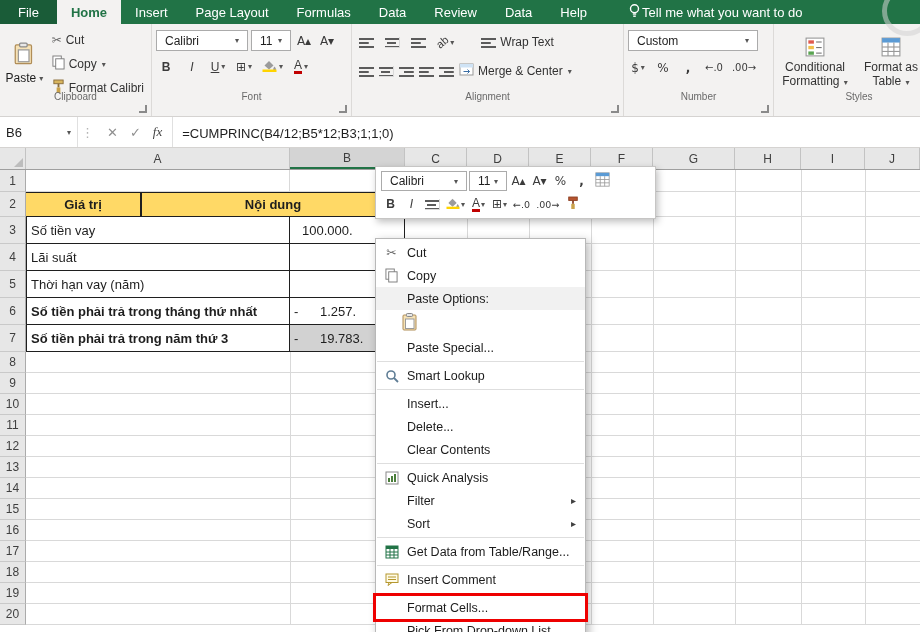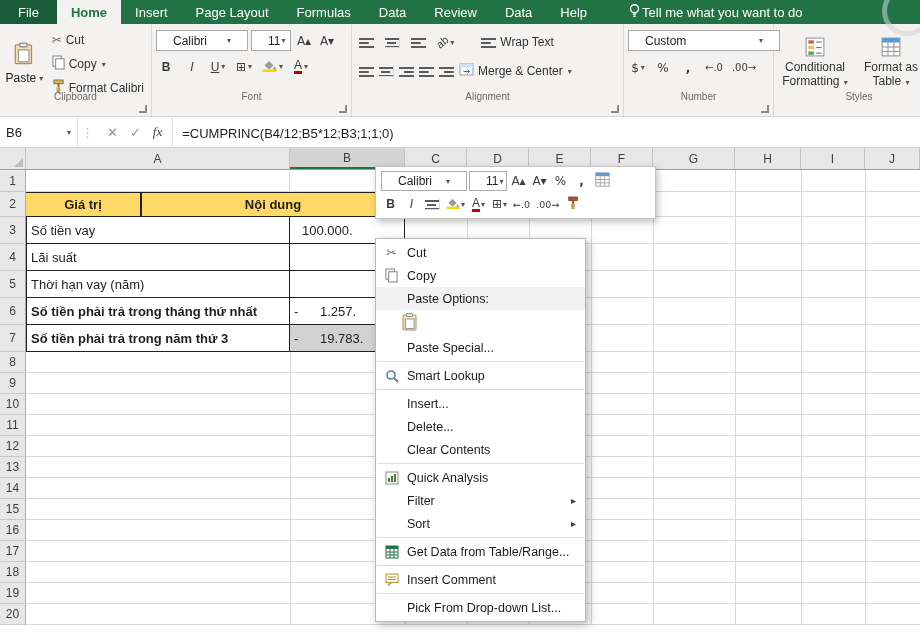--- a/index.html
+++ b/index.html
@@ -21,21 +21,21 @@
   .ribbon{height:93px;background:#f3f2f1;border-bottom:1px solid #d5d3d1;display:flex;font-size:12px}
   .grp{position:relative;border-right:1px solid #dcdad8;padding:3px 4px 15px 4px;flex:none}
   .grp-lbl{position:absolute;left:0;right:0;bottom:14px;text-align:center;font-size:10px;color:#6a6a6a}
   .lnch{position:absolute;right:4px;bottom:3px;width:8px;height:8px;border-right:2px solid #8a8a8a;border-bottom:2px solid #8a8a8a}
   .grp-body{display:flex;gap:4px;height:72px}
   .col{display:flex;flex-direction:column;gap:2px}
   .row{display:flex;align-items:center;gap:3px}
   .sbtn{display:flex;align-items:center;gap:4px;padding:1px 3px;height:22px;color:#333;white-space:nowrap}
   .ibtn{display:flex;align-items:center;justify-content:center;gap:1px;min-width:20px;height:21px;padding:0 2px;color:#3b3b3b}
   .dd{font-size:8px;color:#555;margin-left:1px}
-  .combo{display:flex;align-items:center;justify-content:space-between;background:#fff;border:1px solid #ababab;height:21px;padding:0 16px;font-size:12px}
+  .combo{display:flex;align-items:center;justify-content:space-between;background:#fff;border:1px solid #ababab;height:21px;padding:0 8px;font-size:12px}
   .paste-big{width:48px;display:flex;flex-direction:column;align-items:center;justify-content:center;gap:3px}
   .pb-lbl{display:flex;align-items:center;gap:2px}
   .bigbtn{display:flex;flex-direction:column;align-items:center;justify-content:center;width:74px;line-height:1.15;text-align:center;color:#333}
   .bld{font-weight:700}.itl{font-style:italic}.unl{text-decoration:underline}
   .acolor{border-bottom:3px solid #c00000;line-height:1;padding-bottom:0}
   .li{width:15px;height:11px;flex:none;background-repeat:no-repeat;
       background-image:linear-gradient(#5b5b5b,#5b5b5b),linear-gradient(#5b5b5b,#5b5b5b),linear-gradient(#5b5b5b,#5b5b5b);
       background-size:100% 2px,65% 2px,100% 2px;background-position:left 1px,left 5px,left 9px}
   .li.c{background-position:left 1px,center 5px,left 9px}
   .li.r{background-position:left 1px,right 5px,left 9px}
@@ -262,21 +262,21 @@
               <span class="g dd">▾</span>
             </div>
         </div>
       </div>
       <div class="grp-lbl">Alignment</div>
       <div class="lnch"></div>
     </div>
 
     <div class="grp" style="width:150px">
       <div class="col" style="gap:6px;padding-top:3px">
-        <div class="combo" style="width:152px">
+        <div class="combo" style="width:130px">
             <span>Custom</span>
             <span class="g dd">▾</span>
           </div>
         <div class="row" style="gap:5px">
           <div class="ibtn">
               <span class="g">$</span>
               <span class="g dd">▾</span>
             </div>
           <div class="ibtn g">%</div>
           <div class="ibtn g bld">,</div>
@@ -571,19 +571,23 @@
           <svg width="14" height="13" viewBox="0 0 14 13">
             <rect x="1" y="1" width="12" height="8.5" fill="#fffbe6" stroke="#b5972f"></rect>
             <path d="M4 9.5l-1 3 4-3z" fill="#fffbe6" stroke="#b5972f"></path>
             <line x1="3" y1="4" x2="11" y2="4" stroke="#b5972f"></line>
             <line x1="3" y1="6.5" x2="11" y2="6.5" stroke="#b5972f"></line>
           </svg>
         </span>
         <span>Insert Comment</span>
       </div>
     <div class="msep"></div>
+    <div class="mi redbox">
+        <span class="mic"></span>
+        <span>Format Cells...</span>
+      </div>
     <div class="mi">
         <span class="mic"></span>
         <span>Pick From Drop-down List...</span>
       </div>
   </div>
 
 </div>
 
 </body></html>

